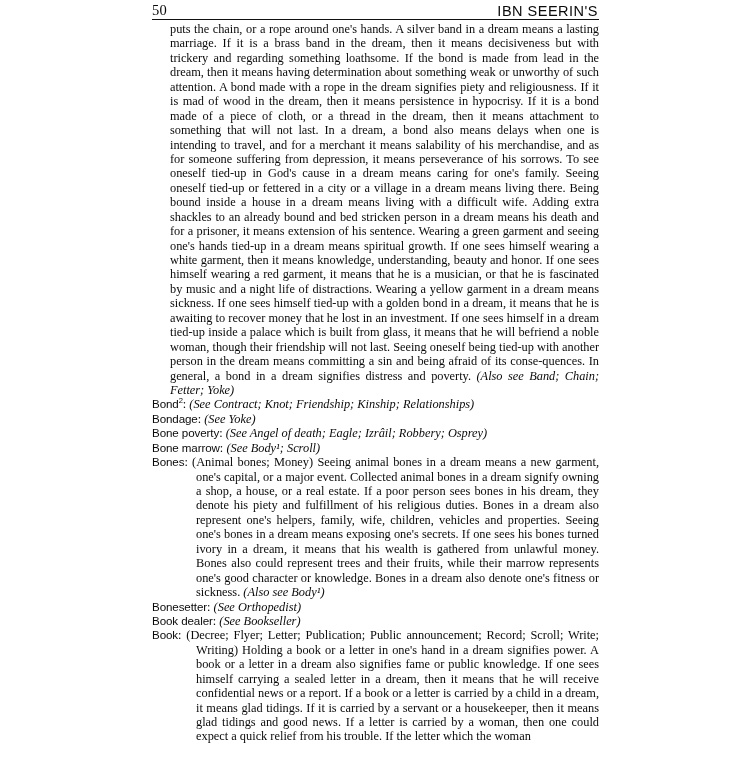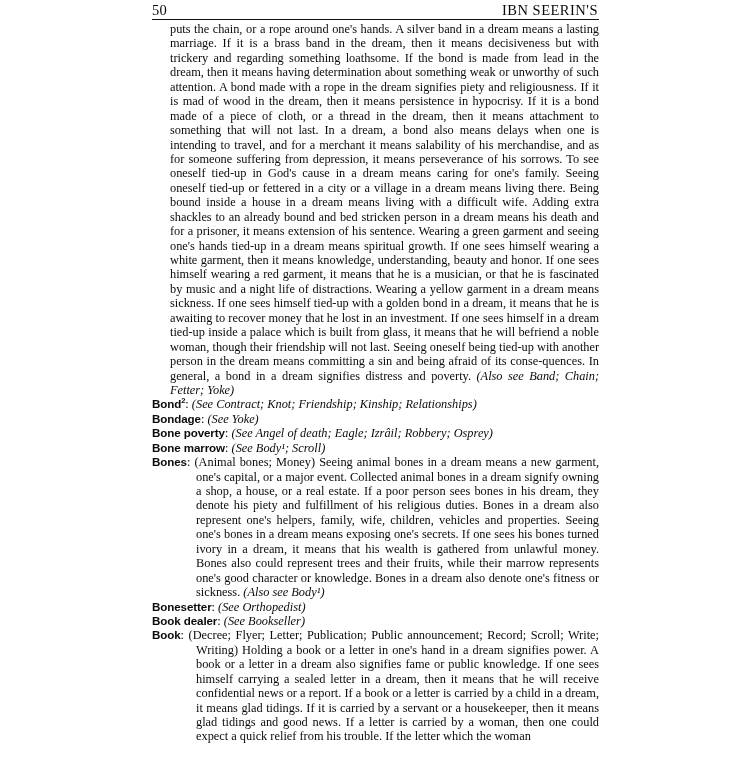--- a/index.html
+++ b/index.html
@@ -25,21 +25,21 @@
     justify-content: space-between;
     align-items: center;
     font-size: 14.5px;
     letter-spacing: 0.2px;
   }
   .folio {
     font-family: "Liberation Serif", "DejaVu Serif", serif;
     font-size: 14.5px;
   }
   .book-title {
-    font-family: Liberation Serif, serif;
+    font-family: Liberation Sans, sans-serif;
     font-size: 14.5px;
     letter-spacing: 0.5px;
   }
   .head-rule {
     position: absolute;
     left: 152px;
     top: 19px;
     width: 447px;
     height: 0;
     border-top: 1.6px solid #111;
@@ -72,21 +72,21 @@
     text-align: justify;
     text-justify: inter-word;
     padding-left: 44px;
     text-indent: -44px;
   }
   .entry.tight {
     text-align: left;
   }
   .headword {
     font-family: "Liberation Sans", "DejaVu Sans", sans-serif;
-    font-weight: bold;
+    font-weight: normal;
     font-size: 11.6px;
     letter-spacing: -0.1px;
   }
   .headword sup {
     font-size: 7.6px;
     vertical-align: super;
     line-height: 0;
   }
   .xref {
     font-style: italic;

